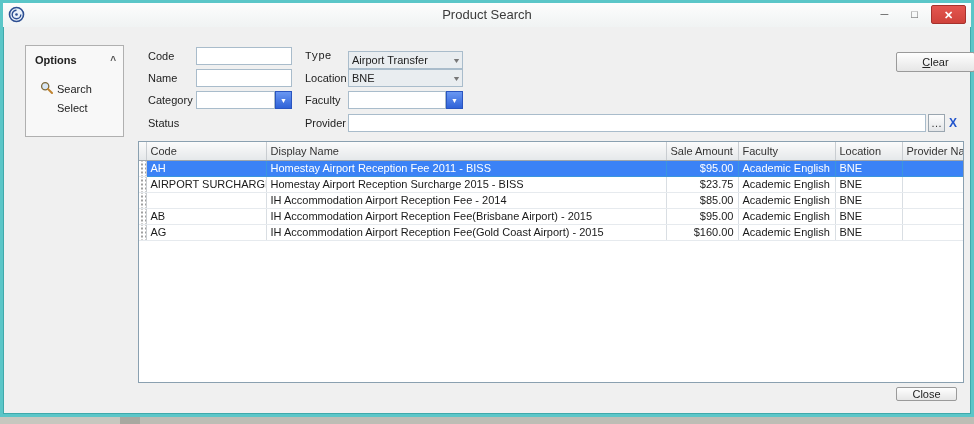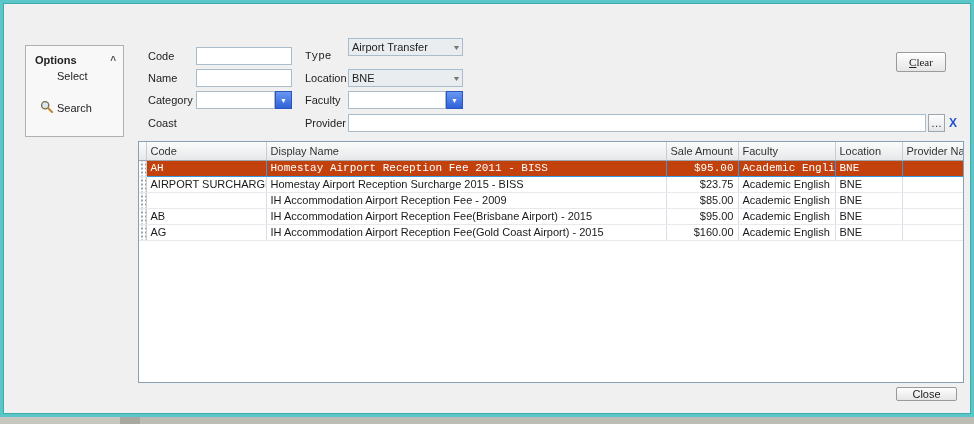--- a/index.html
+++ b/index.html
@@ -68,87 +68,102 @@
   .grid th { height:18px; background:linear-gradient(#fbfbfb,#e5e8ea);
     border-right:1px solid #c9cdd1; border-bottom:1px solid #9fa6ac;
     font-weight:normal; text-align:left; padding:0 4px; color:#333;
     white-space:nowrap; overflow:hidden; }
   .grid td { height:16px; border-right:1px solid #d9dee3; border-bottom:1px solid #e6eaee;
     padding:0 4px; white-space:nowrap; overflow:hidden; color:#1a1a1a; }
   .grid td.num { text-align:right; }
   .grid td.ind { padding:0; border-right:1px solid #c9cdd1;
     background-image:radial-gradient(circle,#a0a0a0 0.8px,transparent 1px);
     background-size:4px 4px; background-position:1px 2px; }
-  .grid tr.selected td:not(.ind) { background:#c2410c; color:#fff;
-    border-right-color:#3a96dd; border-bottom-color:#3a96dd;font-family:Liberation Mono, monospace; }
+  .grid tr.selected td:not(.ind) { background:#3b82f6; color:#fff;
+    border-right-color:#3a96dd; border-bottom-color:#3a96dd; }
 </style>
 </head>
 <body>
 
 <div class="screen">
   <div class="behind-strip"></div>
 
   <div class="dialog">
 
+    <div class="titlebar">
+      <span class="app-icon">
+        <svg width="17" height="17" viewBox="0 0 17 17">
+          <circle cx="8.5" cy="8.5" r="7" fill="#eaf2fb" stroke="#2d4f92" stroke-width="1.6"></circle>
+          <path d="M8.5 4.2 A4.3 4.3 0 1 0 12.8 8.5" fill="none" stroke="#2d4f92" stroke-width="1.4"></path>
+          <circle cx="8.5" cy="8.5" r="1.3" fill="#2d4f92"></circle>
+        </svg>
+      </span>
+      <span class="title">Product Search</span>
+      <span class="win-controls">
+        <button class="win-btn">─</button>
+        <button class="win-btn">□</button>
+        <button class="win-btn close">✕</button>
+      </span>
+    </div>
 
     <div class="body">
 
       <div class="sidebar">
         <div class="sidebar-header">
           <span>Options</span>
           <span class="chevron">^</span>
-        </div>
-        <div class="sidebar-item select">
-          <span>Select</span>
         </div>
         <div class="sidebar-item first">
           <span>
             <svg width="13" height="13" viewBox="0 0 13 13">
               <circle cx="5.2" cy="5.2" r="3.6" fill="#d8e7f5" stroke="#7d6a3a" stroke-width="1.3"></circle>
               <line x1="8" y1="8" x2="12" y2="12" stroke="#c08430" stroke-width="2" stroke-linecap="round"></line>
             </svg>
           </span>
           <span>Search</span>
         </div>
+        <div class="sidebar-item select">
+          <span>Select</span>
+        </div>
       </div>
 
       <span class="flabel" style="left:145px;top:20px;">Code</span>
       <input class="tinput" style="left: 193px; top: 20px; width: 96px;" value="">
 
       <span class="flabel" style="left:145px;top:42px;">Name</span>
       <input class="tinput" style="left: 193px; top: 42px; width: 96px;" value="">
 
       <span class="flabel" style="left:145px;top:64px;">Category</span>
       <input class="tinput" style="left: 193px; top: 64px; width: 79px;" value="">
       <button class="dd-btn" style="left:272px;top:64px;">▼</button>
 
-      <span class="flabel" style="left:145px;top:87px;">Coast</span>
+      <span class="flabel" style="left:145px;top:87px;">Status</span>
 
       <span class="flabel" style="left:302px;top:20px;font-family:Liberation Mono, monospace;">Type</span>
-      <div class="combo" style="left:345px;top:11px;width:115px;">
+      <div class="combo" style="left:345px;top:24px;width:115px;">
         <span>Airport Transfer</span>
         <span class="arrow">▼</span>
       </div>
 
       <span class="flabel" style="left:302px;top:42px;">Location</span>
       <div class="combo" style="left:345px;top:42px;width:115px;">
         <span>BNE</span>
         <span class="arrow">▼</span>
       </div>
 
       <span class="flabel" style="left:302px;top:64px;">Faculty</span>
       <input class="tinput" style="left: 345px; top: 64px; width: 98px;" value="">
       <button class="dd-btn" style="left:443px;top:64px;">▼</button>
 
       <span class="flabel" style="left:302px;top:87px;">Provider</span>
       <input class="tinput" style="left: 345px; top: 87px; width: 578px;" value="">
       <button class="mini-btn" style="left:925px;top:87px;">…</button>
       <button class="x-btn" style="left:943px;top:87px;">X</button>
 
-      <button class="btn" style="left:893px;top:25px;width:50px;font-family:Liberation Serif, serif;">
+      <button class="btn" style="left:893px;top:25px;width:79px;">
         <span class="lbl">Clear</span>
       </button>
 
       <div class="grid">
         <table>
           <colgroup>
             <col style="width:7px">
               <col style="width:120px">
               <col style="width:400px">
             <col style="width:72px">
@@ -182,21 +197,21 @@
                 <td>AIRPORT SURCHARGE</td>
                 <td>Homestay Airport Reception Surcharge 2015 - BISS</td>
                 <td class="num">$23.75</td>
                 <td>Academic English</td>
                 <td>BNE</td>
                 <td></td>
               </tr>
               <tr>
                 <td class="ind"></td>
                 <td></td>
-                <td>IH Accommodation Airport Reception Fee - 2009</td>
+                <td>IH Accommodation Airport Reception Fee - 2014</td>
                 <td class="num">$85.00</td>
                 <td>Academic English</td>
                 <td>BNE</td>
                 <td></td>
               </tr>
               <tr>
                 <td class="ind"></td>
                 <td>AB</td>
                 <td>IH Accommodation Airport Reception Fee(Brisbane Airport) - 2015</td>
                 <td class="num">$95.00</td>

